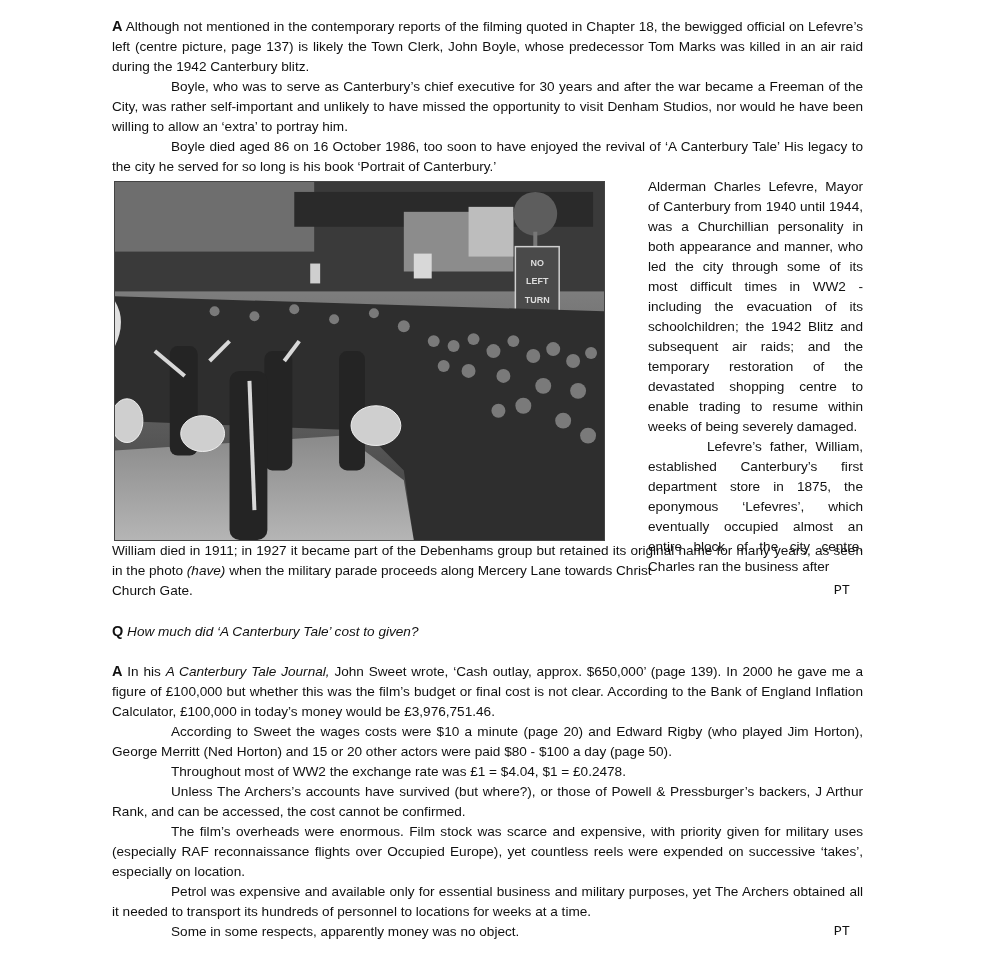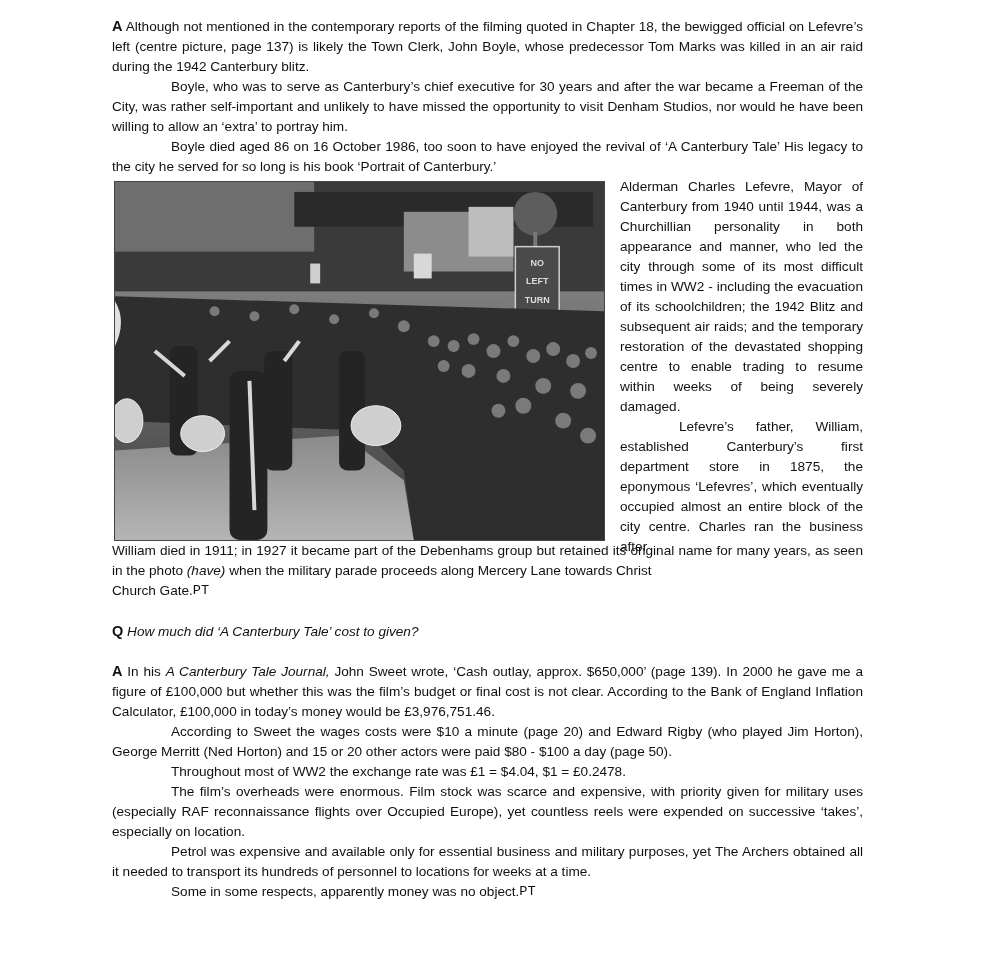--- a/index.html
+++ b/index.html
@@ -3,29 +3,29 @@
 <meta charset="utf-8">
 <style>
   html, body { margin: 0; padding: 0; background: #ffffff; }
   body { width: 990px; height: 961px; position: relative; overflow: hidden;
          font-family: "Liberation Sans", sans-serif; color: #111; }
   .page { position: absolute; left: 112px; top: 16px; width: 751px;
           font-size: 13.6px; line-height: 20px; }
   .page p { margin: 0; text-align: justify; }
   .indent { text-indent: 59px; }
   .lead { font-weight: bold; font-size: 14.5px; }
-  .sig-row { display: flex; }
+  .sig-row { display: flex; justify-content: space-between; }
   .sig { padding-right: 13px; font-family: Liberation Mono, monospace; }
   .gap { height: 19.5px; }
   .photo-block { position: relative; height: 360px; margin-top: 4px; }
   .photo { position: absolute; left: 2px; top: 0; width: 491px; height: 360px;
            border: 1px solid #444; box-sizing: border-box; overflow: hidden; background: #6a6a6a; }
   .photo svg { display: block; width: 100%; height: 100%; }
   .side { position: absolute; left: 508px; top: -4px; width: 243px; }
-  .side p { text-align: justify; }
+  .side p { text-align: justify; margin-left: 28px; }
   i.q { font-style: italic; }
 </style>
 </head>
 <body>
 
 <div class="page">
 
   <p><span class="lead">A</span> <span>Although not mentioned in the contemporary reports of the filming quoted in Chapter 18, the bewigged official on Lefevre’s left (centre picture, page 137) is likely the Town Clerk, John Boyle, whose predecessor Tom Marks was killed in an air raid during the 1942 Canterbury blitz.</span></p>
   <p class="indent">Boyle, who was to serve as Canterbury’s chief executive for 30 years and after the war became a Freeman of the City, was rather self-important and unlikely to have missed the opportunity to visit Denham Studios, nor would he have been willing to allow an ‘extra’ to portray him.</p>
   <p class="indent">Boyle died aged 86 on 16 October 1986, too soon to have enjoyed the revival of ‘A Canterbury Tale’ His legacy to the city he served for so long is his book ‘Portrait of Canterbury.’</p>
@@ -126,19 +126,20 @@
 
   <div class="gap"></div>
 
   <p><span class="lead">Q</span> <i class="q">How much did ‘A Canterbury Tale’ cost to given?</i></p>
 
   <div class="gap"></div>
 
   <p><span class="lead">A</span> <span>In his </span><i class="q">A Canterbury Tale Journal,</i><span> John Sweet wrote, ‘Cash outlay, approx. $650,000’ (page 139). In 2000 he gave me a figure of £100,000 but whether this was the film’s budget or final cost is not clear. According to the Bank of England Inflation Calculator, £100,000 in today’s money would be £3,976,751.46.</span></p>
   <p class="indent">According to Sweet the wages costs were $10 a minute (page 20) and Edward Rigby (who played Jim Horton), George Merritt (Ned Horton) and 15 or 20 other actors were paid $80 - $100 a day (page 50).</p>
   <p class="indent">Throughout most of WW2 the exchange rate was £1 = $4.04, $1 = £0.2478.</p>
+  <p class="indent">Unless The Archers’s accounts have survived (but where?), or those of Powell &amp; Pressburger’s backers, J Arthur Rank, and can be accessed, the cost cannot be confirmed.</p>
   <p class="indent">The film’s overheads were enormous. Film stock was scarce and expensive, with priority given for military uses (especially RAF reconnaissance flights over Occupied Europe), yet countless reels were expended on successive ‘takes’, especially on location.</p>
   <p class="indent">Petrol was expensive and available only for essential business and military purposes, yet The Archers obtained all it needed to transport its hundreds of personnel to locations for weeks at a time.</p>
   <div class="sig-row">
     <span style="padding-left:59px">Some in some respects, apparently money was no object.</span>
     <span class="sig">PT</span>
   </div>
 </div>
 
 </body></html>

